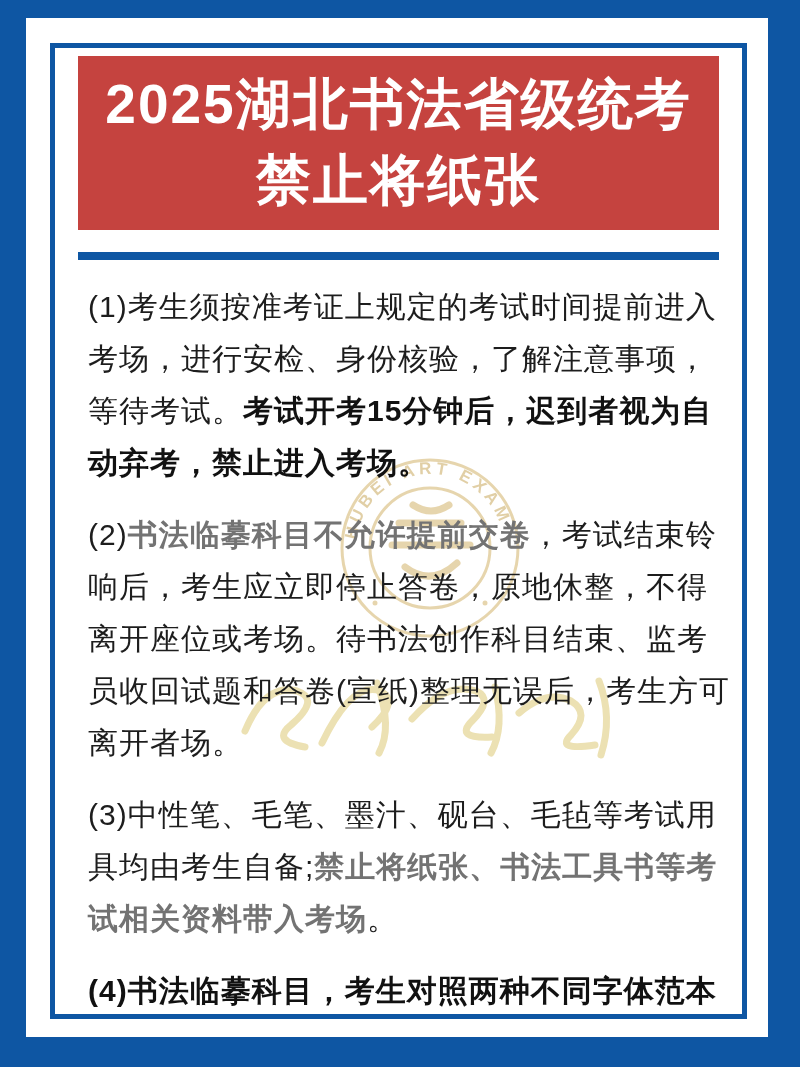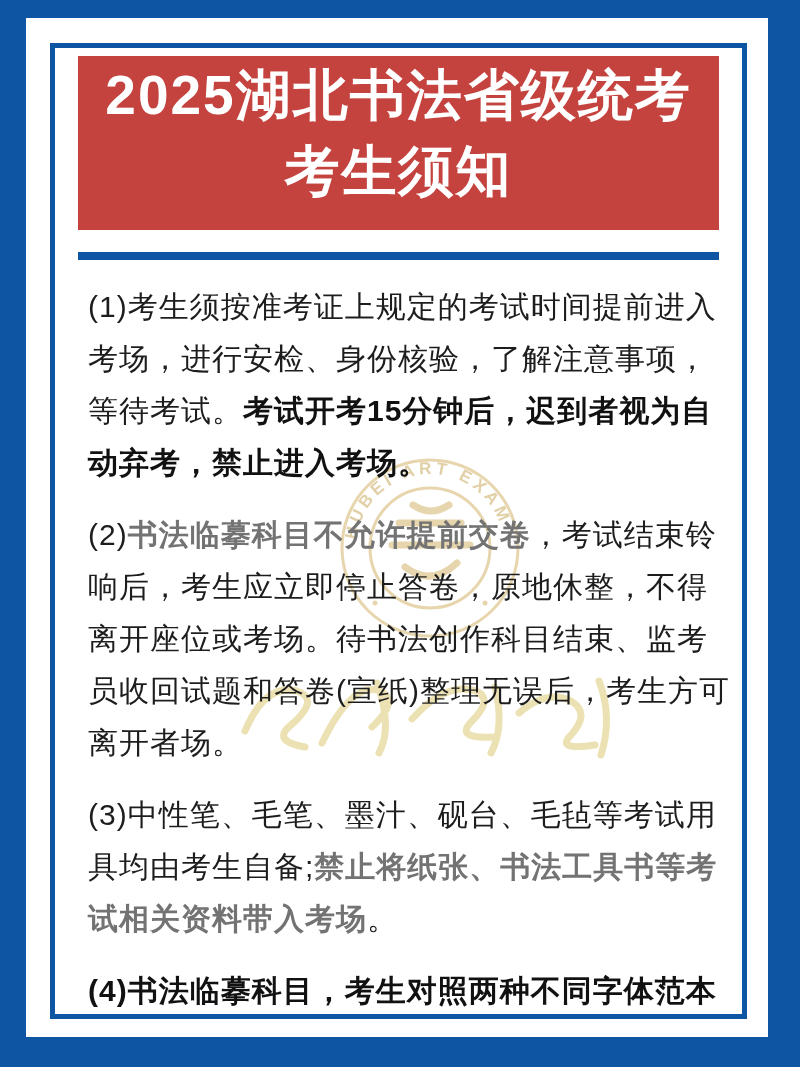--- a/index.html
+++ b/index.html
@@ -15,21 +15,21 @@
   .inner-frame{
     position:absolute;left:24px;top:25px;width:697px;height:976px;
     border:5px solid #0e56a3;box-sizing:border-box;
     overflow:hidden;
   }
   .banner{
     position:relative;z-index:2;
     width:641px;height:174px;margin:8px auto 0;
     background:#c5433f;color:#ffffff;
     text-align:center;font-weight:bold;
-    padding-top:1px;box-sizing:border-box;
+    padding-top:10px;box-sizing:border-box;
   }
   .banner .title-line{
     font-size:55px;line-height:76px;letter-spacing:2px;
     white-space:nowrap;
   }
   .divider{
     position:relative;z-index:2;
     width:641px;height:8px;margin:22px auto 0;
     background:#0e56a3;
   }
@@ -81,21 +81,21 @@
         <path d="M150 30 q16 44 2 70"></path>
         <path d="M185 66 q34 -38 64 -28 q18 8 -4 30 q-18 18 20 16"></path>
         <path d="M268 34 q10 40 -4 66"></path>
         <path d="M292 60 q28 -24 52 -12 q20 12 0 34 q-16 16 24 10"></path>
         <path d="M372 28 q14 36 2 74"></path>
       </g>
     </svg>
 
     <div class="banner">
       <div class="title-line">2025湖北书法省级统考</div>
-      <div class="title-line">考生须知</div>
+      <div class="title-line">禁止将纸张</div>
     </div>
 
     <div class="divider"></div>
 
     <div class="notices">
         <p class="notice"><span class="normal">(1)考生须按准考证上规定的考试时间提前进入考场，进行安检、身份核验，了解注意事项，等待考试。</span><span class="bold">考试开考15分钟后，迟到者视为自动弃考，禁止进入考场。</span></p>
         <p class="notice"><span class="normal">(2)</span><span class="blue-bold">书法临摹科目不允许提前交卷</span><span class="normal">，考试结束铃响后，考生应立即停止答卷，原地休整，不得离开座位或考场。待书法创作科目结束、监考员收回试题和答卷(宣纸)整理无误后，考生方可离开者场。</span></p>
         <p class="notice"><span class="normal">(3)中性笔、毛笔、墨汁、砚台、毛毡等考试用具均由考生自备;</span><span class="blue-bold">禁止将纸张、书法工具书等考试相关资料带入考场</span><span class="normal">。</span></p>
         <p class="notice"><span class="bold">(4)书法临摹科目，考生对照两种不同字体范本进行临摹(30字左右)。</span></p>
       </div>

